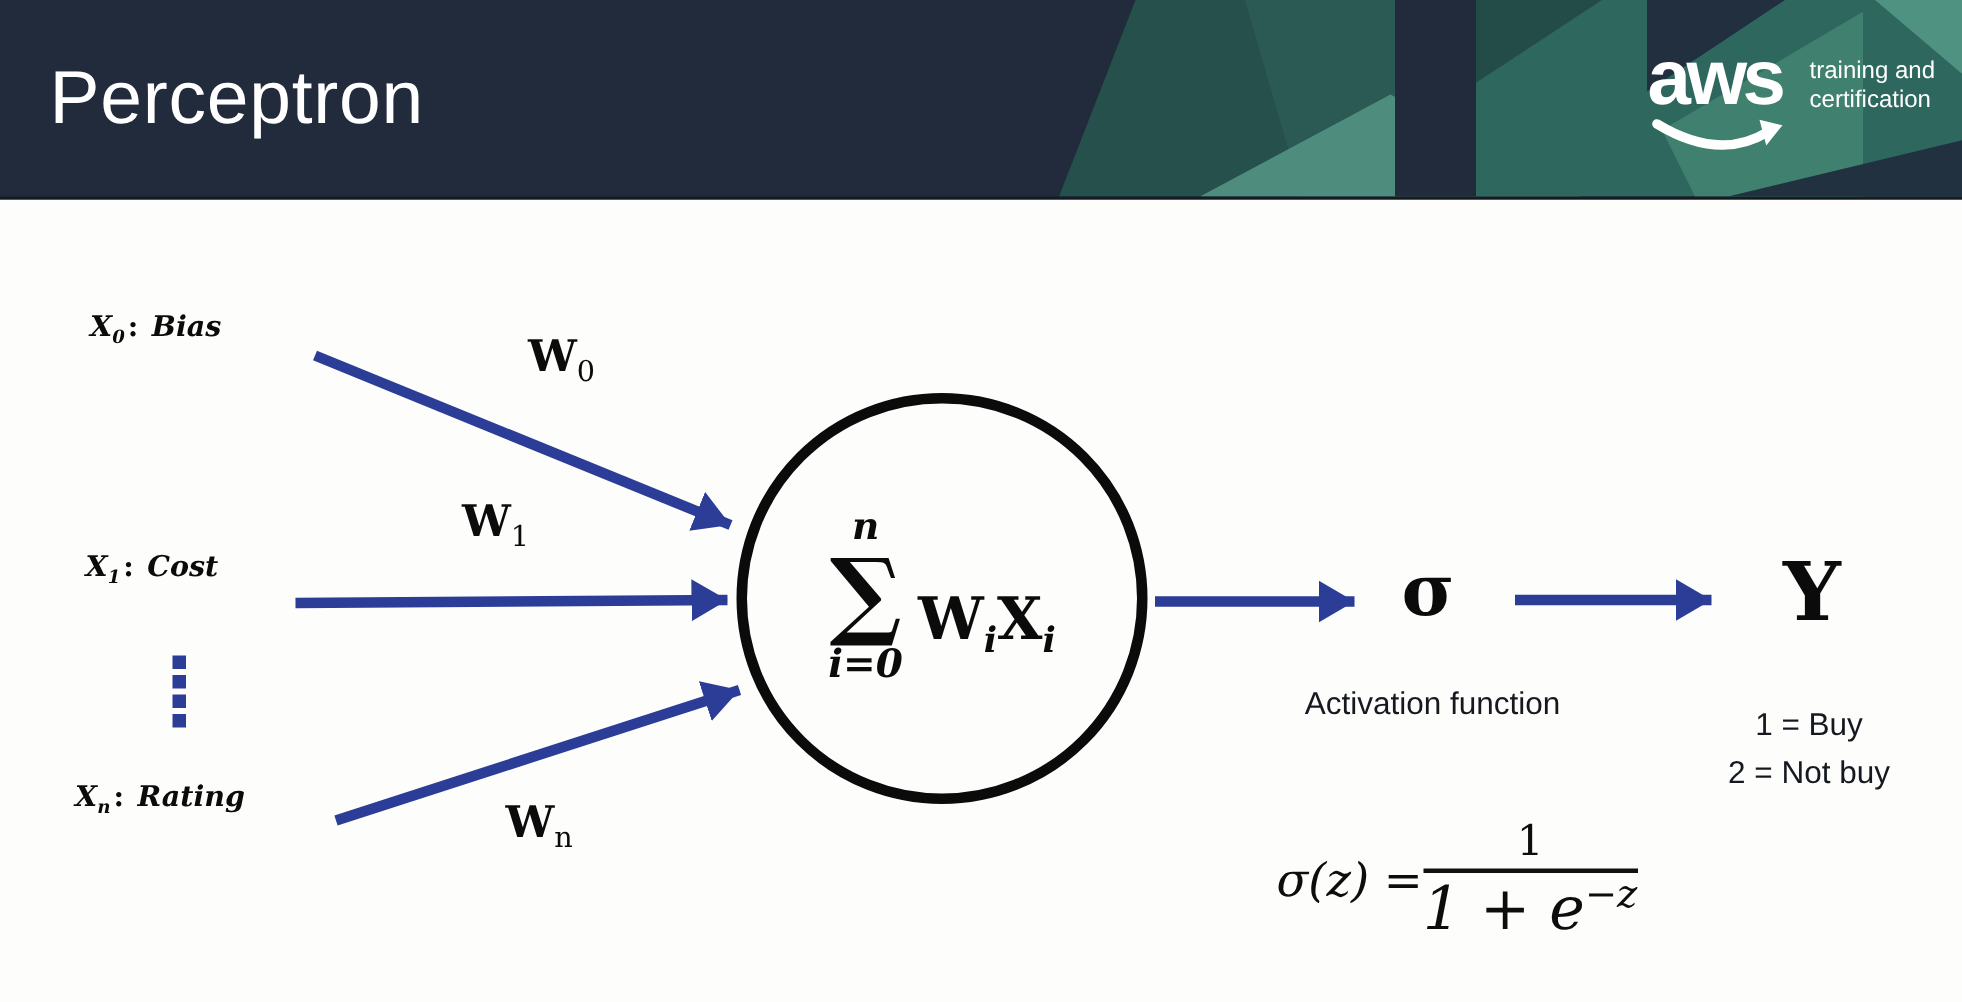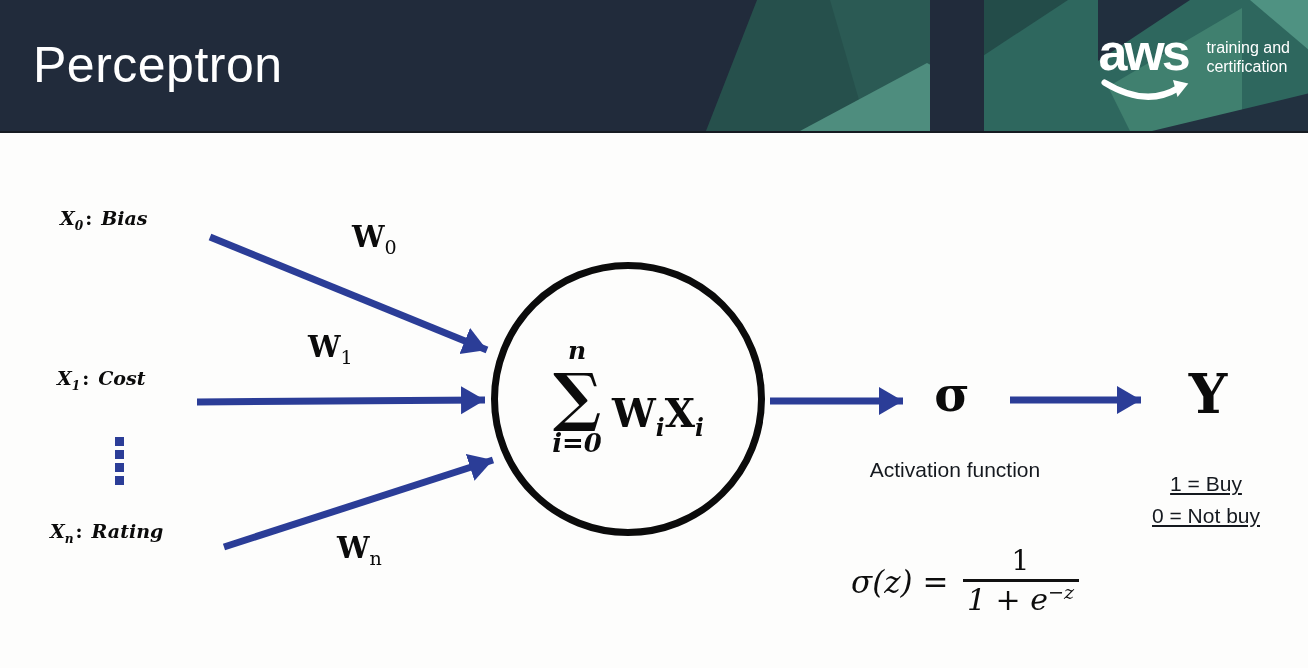--- a/index.html
+++ b/index.html
@@ -165,50 +165,48 @@
     text-align: center;
     font-size: 21px;
     line-height: 1.38;
     color: #15191f;
   }
   .sigmoid {
     position: absolute;
     left: 851px; top: 546px;
     display: flex;
     align-items: center;
-    gap: 14px;
     font-family: "DejaVu Serif", "Liberation Serif", serif;
     color: #0d0d0d;
   }
   .sigmoid-lhs { font-style: italic; font-size: 31px; }
   .frac { display: flex; flex-direction: column; align-items: center; min-width: 116px; }
   .frac-num { font-size: 28px; line-height: 1.1; }
   .frac-bar { width: 100%; height: 0; border-top: 3px solid #111; margin: 2px 0 1px; }
-  .frac-den { font-size: 30px; font-style: italic; line-height: 1.15; white-space: nowrap; }
+  .frac-den { font-size: 40px; font-style: italic; line-height: 1.15; white-space: nowrap; }
   .frac-den sup { font-size: 0.64em; line-height: 0; }
 
   .y-symbol {
     position: absolute;
     left: 1172px; top: 362px;
     width: 72px;
     text-align: center;
     font-family: "DejaVu Serif", "Liberation Serif", serif;
     font-weight: bold;
     font-size: 54px;
     color: #0b0b0b;
   }
   .buy-legend {
     position: absolute;
     left: 1115px; top: 468px;
     width: 182px;
     text-align: center;
     font-size: 21px;
     line-height: 1.5;
     color: #15191f;
-    text-decoration: underline;
   }
 </style>
 </head>
 <body>
 
 <div class="slide">
 
   <header class="header">
     <svg class="header-pattern" viewBox="0 0 1308 133" preserveAspectRatio="none" aria-hidden="true">
       <rect width="1308" height="133" fill="#212b3b"></rect>
@@ -304,17 +302,17 @@
       <span class="frac">
         <span class="frac-num">1</span>
         <span class="frac-bar"></span>
         <span class="frac-den"><span>1 + e</span><sup>−z</sup></span>
       </span>
     </div>
 
     <div class="y-symbol">Y</div>
     <div class="buy-legend">
       <div>1 = Buy</div>
-      <div>0 = Not buy</div>
+      <div>2 = Not buy</div>
     </div>
 
   </main>
 </div>
 
 </body></html>

